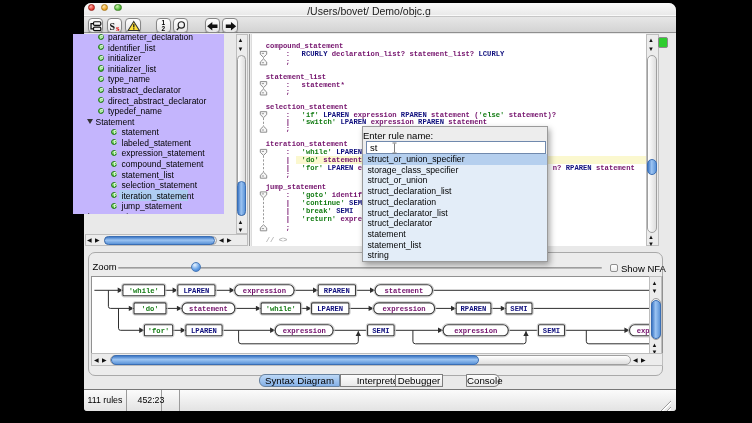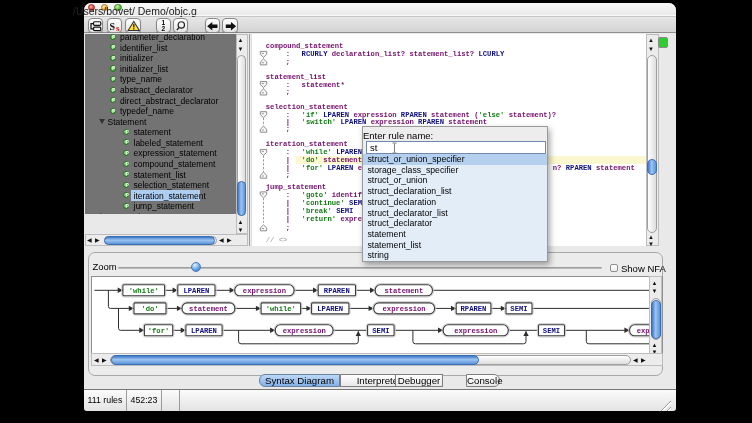--- a/index.html
+++ b/index.html
@@ -1,21 +1,21 @@
 <!DOCTYPE html>
 <html><head>
 <meta charset="utf-8">
 <style>
 html,body{margin:0;padding:0;background:#000;width:752px;height:423px;overflow:hidden}
 *{box-sizing:border-box}
 #page{position:absolute;left:0;top:0;width:752px;height:423px;background:#000;font-family:"Liberation Sans",sans-serif}
 #win{position:absolute;left:84px;top:3px;width:592px;height:408px;background:#e9e9e9;border:1px solid #808080;border-radius:7px 7px 3px 3px;box-shadow:0 6px 14px rgba(0,0,0,.75), 0 1px 3px rgba(0,0,0,.6)}
 #chrome{position:absolute;left:84px;top:3px;width:592px;height:30px;border-radius:7px 7px 0 0;background:linear-gradient(#f9f9f9,#e8e8e8 45%,#d3d3d3);border-bottom:1px solid #8f8f8f}
 #chrome .tl{position:absolute;top:1.3px;width:7.2px;height:7.2px;border-radius:50%}
-#title{position:absolute;left:-11px;top:1.5px;width:100%;font-size:10.5px;color:#222;line-height:12px}
+#title{position:absolute;left:-11px;top:1.5px;width:100%;text-align:center;font-size:10.5px;color:#222;line-height:12px}
 .tbtn{position:absolute;top:15px;height:14.5px;width:15.5px;background:linear-gradient(#ffffff,#e4e4e4);border:1px solid #878787;border-radius:4px;box-shadow:0 1px 1px rgba(0,0,0,.22)}
 .content{position:absolute;left:84px;top:33px;width:592px;height:356px;background:#e9e9e9}
 
 .trow{position:absolute;font-size:8.5px;color:#000;line-height:10px;white-space:nowrap}
 .ball{position:absolute;width:6.2px;height:6.2px;border-radius:50%;background:radial-gradient(circle at 35% 30%,#aeeb96,#53bf41 55%,#2e9226);border:.6px solid #267a1e}
 .ball::after{content:"P";position:absolute;left:1.7px;top:0.1px;font-size:4.6px;line-height:6px;font-weight:bold;color:#eaffea}
 .tri{position:absolute;width:0;height:0}
 .trid{border-left:3.5px solid transparent;border-right:3.5px solid transparent;border-top:5px solid #333}
 .trir{border-top:3.5px solid transparent;border-bottom:3.5px solid transparent;border-left:5px solid #333}
 
@@ -88,21 +88,21 @@
       </svg>
     </div>
     <div class="tbtn" style="left:138px">
       <svg width="13.5" height="12.5" viewBox="0 0 12 11" style="position:absolute;left:0.5px;top:0.5px">
         <path d="M1.6 4 L1.6 7 L6.2 7 L6.2 9.2 L10.8 5.5 L6.2 1.8 L6.2 4 Z" fill="#111"></path>
       </svg>
     </div>
   </div>
   <div class="content"></div>
 
-  <div id="tree" style="position:absolute;left:85px;top:34px;width:150.5px;height:180px;background:#737373;overflow:hidden">
+  <div id="tree" style="position:absolute;left:73px;top:34px;width:150.5px;height:180px;background:#c4b5fd;overflow:hidden">
     <div style="position:absolute;left:45.5px;top:156.4px;width:69px;height:10.6px;background:#aecdf1"></div>
     <div class="trow" style="left:35px;top:-1.9px">parameter_declaration</div>
       <div class="ball" style="left:24.5px;top:-0.4px"></div>
     <div class="trow" style="left:35px;top:8.7px">identifier_list</div>
       <div class="ball" style="left:24.5px;top:10.2px"></div>
     <div class="trow" style="left:35px;top:19.3px">initializer</div>
       <div class="ball" style="left:24.5px;top:20.8px"></div>
     <div class="trow" style="left:35px;top:29.9px">initializer_list</div>
       <div class="ball" style="left:24.5px;top:31.4px"></div>
     <div class="trow" style="left:35px;top:40.4px">type_name</div>
@@ -317,17 +317,17 @@
     <div class="arr" style="left:541px;top:79.5px">◀</div>
     <div class="arr" style="left:549px;top:79.5px">▶</div>
   </div>
 
   <div class="tab" style="left:259px;width:81px;border-radius:6px 0 0 6px;background:linear-gradient(#bcd8f6,#85b1e8);border-color:#68829f">Syntax Diagram</div>
   <div class="tab" style="left:340px;width:78px">Interpreter</div>
   <div class="tab" style="left:395px;width:48px">Debugger</div>
   <div class="tab" style="left:466px;width:34px;border-radius:0 6px 6px 0">Console</div>
   <div id="status">
     <div class="scell" style="left:0;width:42.5px;padding-left:3.5px">111 rules</div>
-    <div class="scell" style="left:42.5px;width:35.5px;padding-left:4px">452:23</div>
+    <div class="scell" style="left:42.5px;width:35.5px;padding-left:11px">452:23</div>
     <div class="scell" style="left:78px;width:18px"> </div>
     <div style="position:absolute;left:575px;top:9px;width:12px;height:12px;background:repeating-linear-gradient(135deg,#e8e8e8 0 1.5px,#9d9d9d 1.5px 2.5px,#fdfdfd 2.5px 4px);clip-path:polygon(100% 0,100% 100%,0 100%)"></div>
   </div>
 </div>
 
 </body></html>

